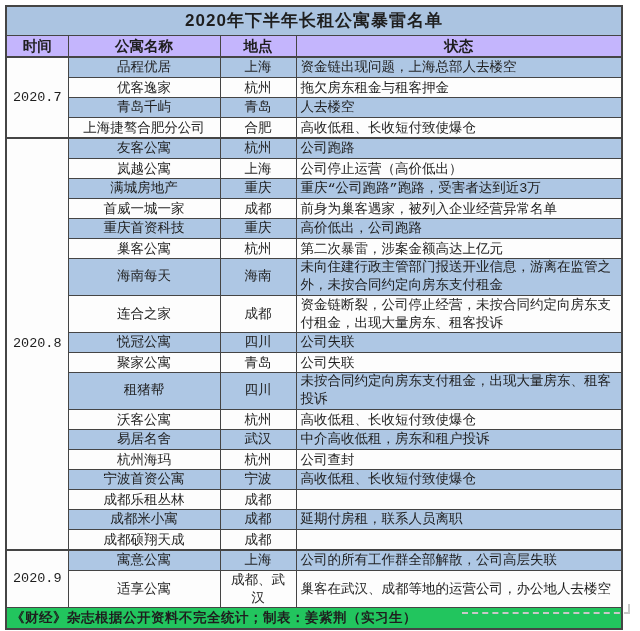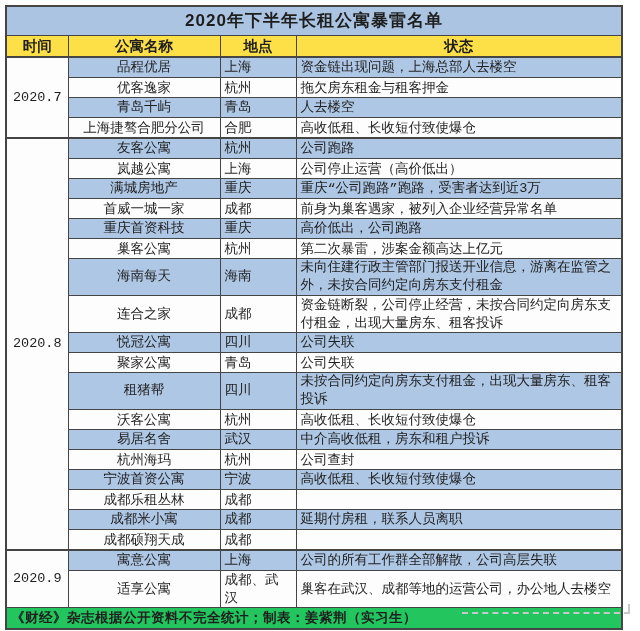--- a/index.html
+++ b/index.html
@@ -40,38 +40,38 @@
   col.c-status{width:auto;}
   tr.title-row th{
     background:var(--title-bg);
     font-size:17px;
     font-weight:bold;
     text-align:center;
     height:28px;
     letter-spacing:1px;
   }
   tr.head-row th{
-    background:#fde047;
+    background:#c4b5fd;
     font-size:14.5px;
     font-weight:600;
     text-align:center;
     height:20px;
   }
   tbody td{height:19px;}
   tbody tr.blue td{background:var(--row-blue);font-family:Liberation Mono, monospace;}
   tbody tr.white td{background:var(--row-white);}
   tbody td.time-cell{
     background:var(--row-white) !important;
     text-align:center;
     vertical-align:middle;
     font-size:13.5px;
     margin-left:12px;
   }
   tbody td.name-cell{text-align:center;}
-  tbody td.location-cell{}
+  tbody td.location-cell{text-align:center;}
   tbody td.status-cell{text-align:left;}
   tbody tr.group-start td{border-top:2px solid var(--border);}
   tfoot td{
     background:#22c55e;
     font-size:13px;
     font-weight:600;
     text-align:left;
     height:20px;
     padding-left:6px;
     letter-spacing:0.5px;

